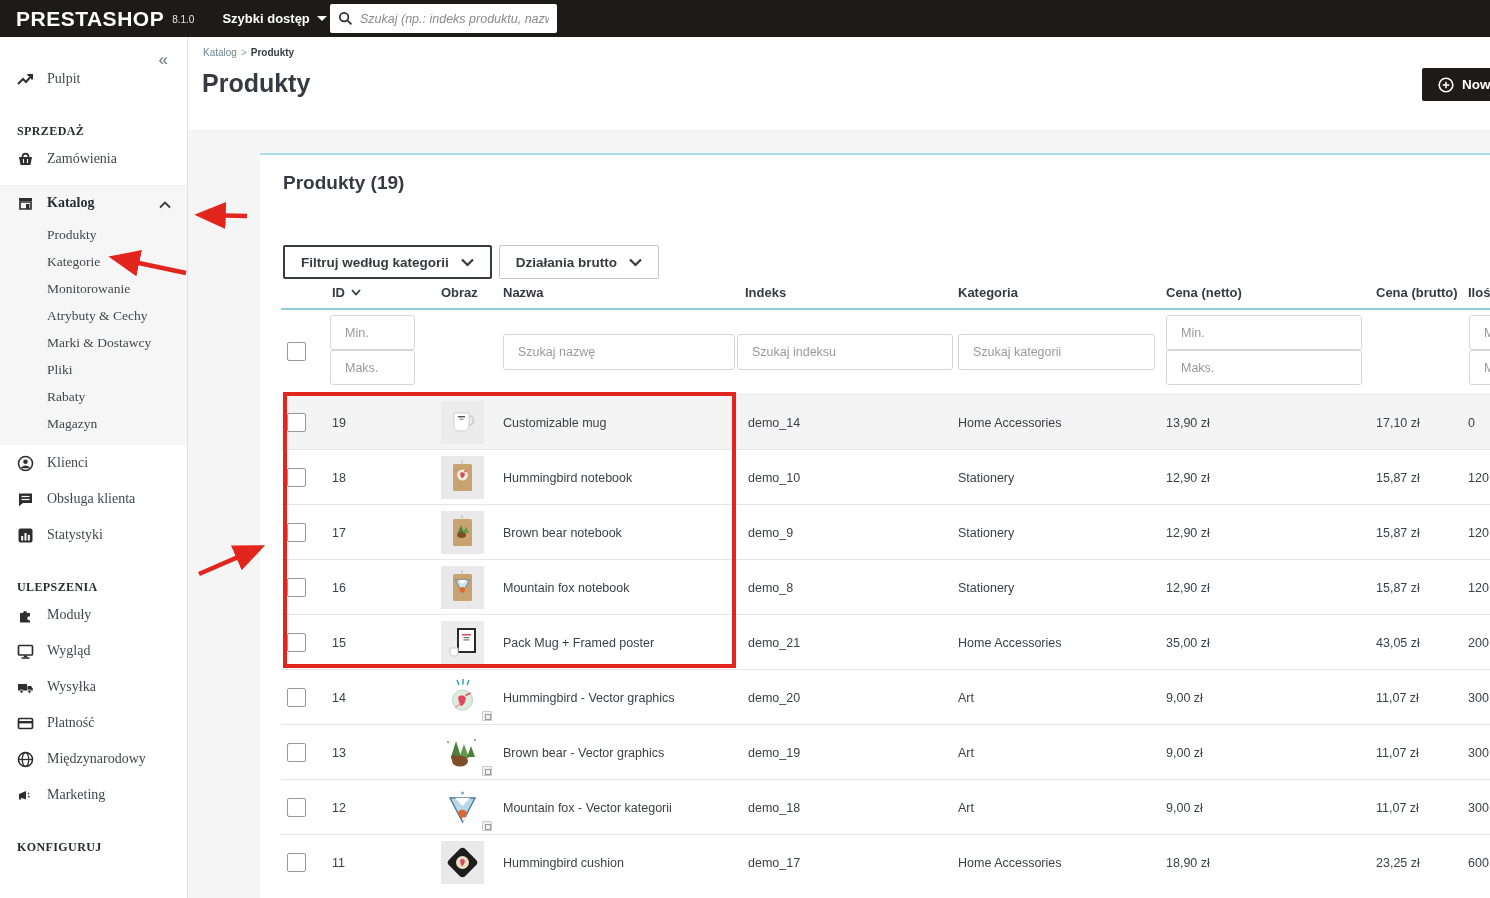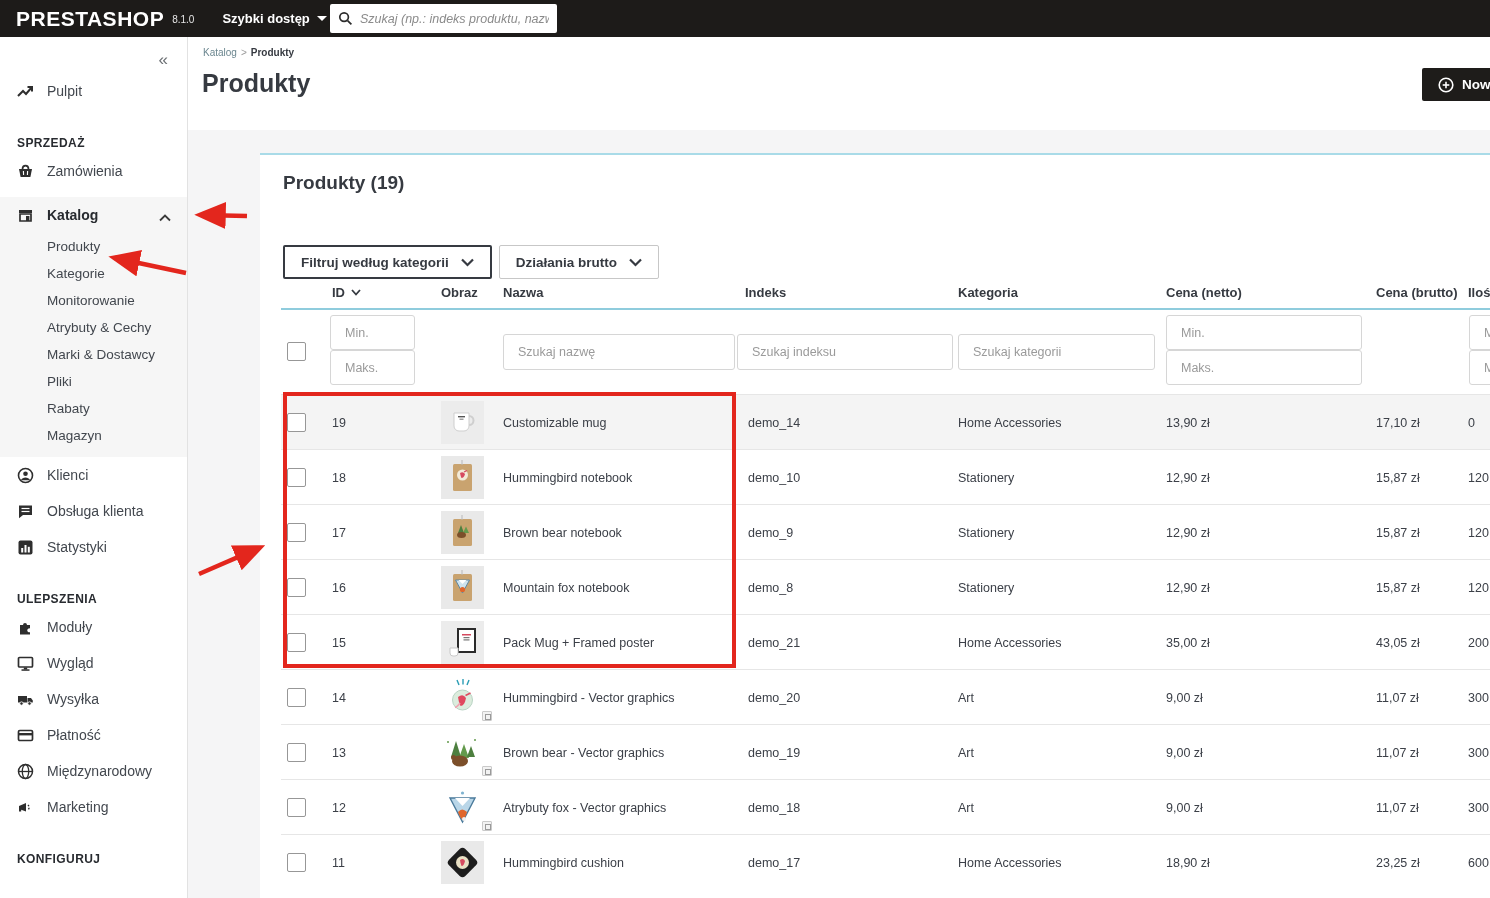--- a/index.html
+++ b/index.html
@@ -19,21 +19,21 @@
     border-radius:2px; display:flex; align-items:center; padding:0 8px; }
   .top-search svg { flex:0 0 auto; }
   .top-search input { border:0; outline:0; width:100%; margin-left:7px; font-size:12.5px;
     font-style:italic; color:#444; font-family:"Liberation Sans", sans-serif; }
   .top-search input::placeholder { color:#8b8b8b; font-style:italic; }
 
   
   .sidebar { position:absolute; left:0; top:37px; width:188px; height:861px; background:#fff;
     border-right:1px solid #e2e2e2; z-index:10; }
   .collapse-btn { position:absolute; top:13px; right:19px; font-size:17px; color:#6b6f73; cursor:pointer; }
-  .sb-scroll { padding-top:36px; }
+  .sb-scroll { padding-top:24px;font-family:Liberation Serif, serif; }
   .sb-header { font-size:12px; font-weight:bold; color:#282b30; letter-spacing:.4px; padding-left:17px;
     height:20px; display:flex; align-items:center; margin-top:24px; }
   .sb-item { height:36px; display:flex; align-items:center; padding-left:17px; font-size:14px;
     color:#42474e; cursor:pointer; position:relative; }
   .sb-item .sb-icon { width:17px; height:17px; margin-right:13px; display:inline-flex; align-items:center; justify-content:center; }
   .sb-item.active { font-weight:bold; color:#282b30; }
   .sb-block-open { background:#f6f6f6; padding-bottom:8px; margin-top:8px; }
   .sb-chevron { position:absolute; right:16px; top:12px; }
   .sb-children .sb-child { height:27px; display:flex; align-items:center; padding-left:47px;
     font-size:13.5px; color:#42474e; cursor:pointer; }
@@ -479,21 +479,21 @@
     <span class="thumb">
             <svg width="43" height="43" viewBox="0 0 43 43">
               <circle cx="21.5" cy="7" r="1.6" fill="#7fb3d0"></circle>
               <polygon points="9,12 34,12 21.5,36" fill="#b9d6e8" stroke="#4a7a9b" stroke-width="1.4"></polygon>
               <polygon points="14,12 29,12 21.5,20" fill="#fff"></polygon>
               <path d="M17 26 q4 -5 9 0 q-2 7 -4.5 8 q-3 -3 -4.5 -8" fill="#e0662c"></path>
               <circle cx="23" cy="33" r="2" fill="#f0f0f0"></circle>
             </svg>
             <span class="thumb-badge"></span>
           </span>
-    <span class="td c-name">Atrybuty fox - Vector graphics</span>
+    <span class="td c-name">Mountain fox - Vector kategorii</span>
     <span class="td c-index">demo_18</span>
     <span class="td c-cat">Art</span>
     <span class="td c-net">9,00 zł</span>
     <span class="td c-gross">11,07 zł</span>
     <span class="td c-qty">300</span>
   </div>
 
   <div class="trow">
     <span class="cb c-cb"></span>
     <span class="td c-id">11</span>

